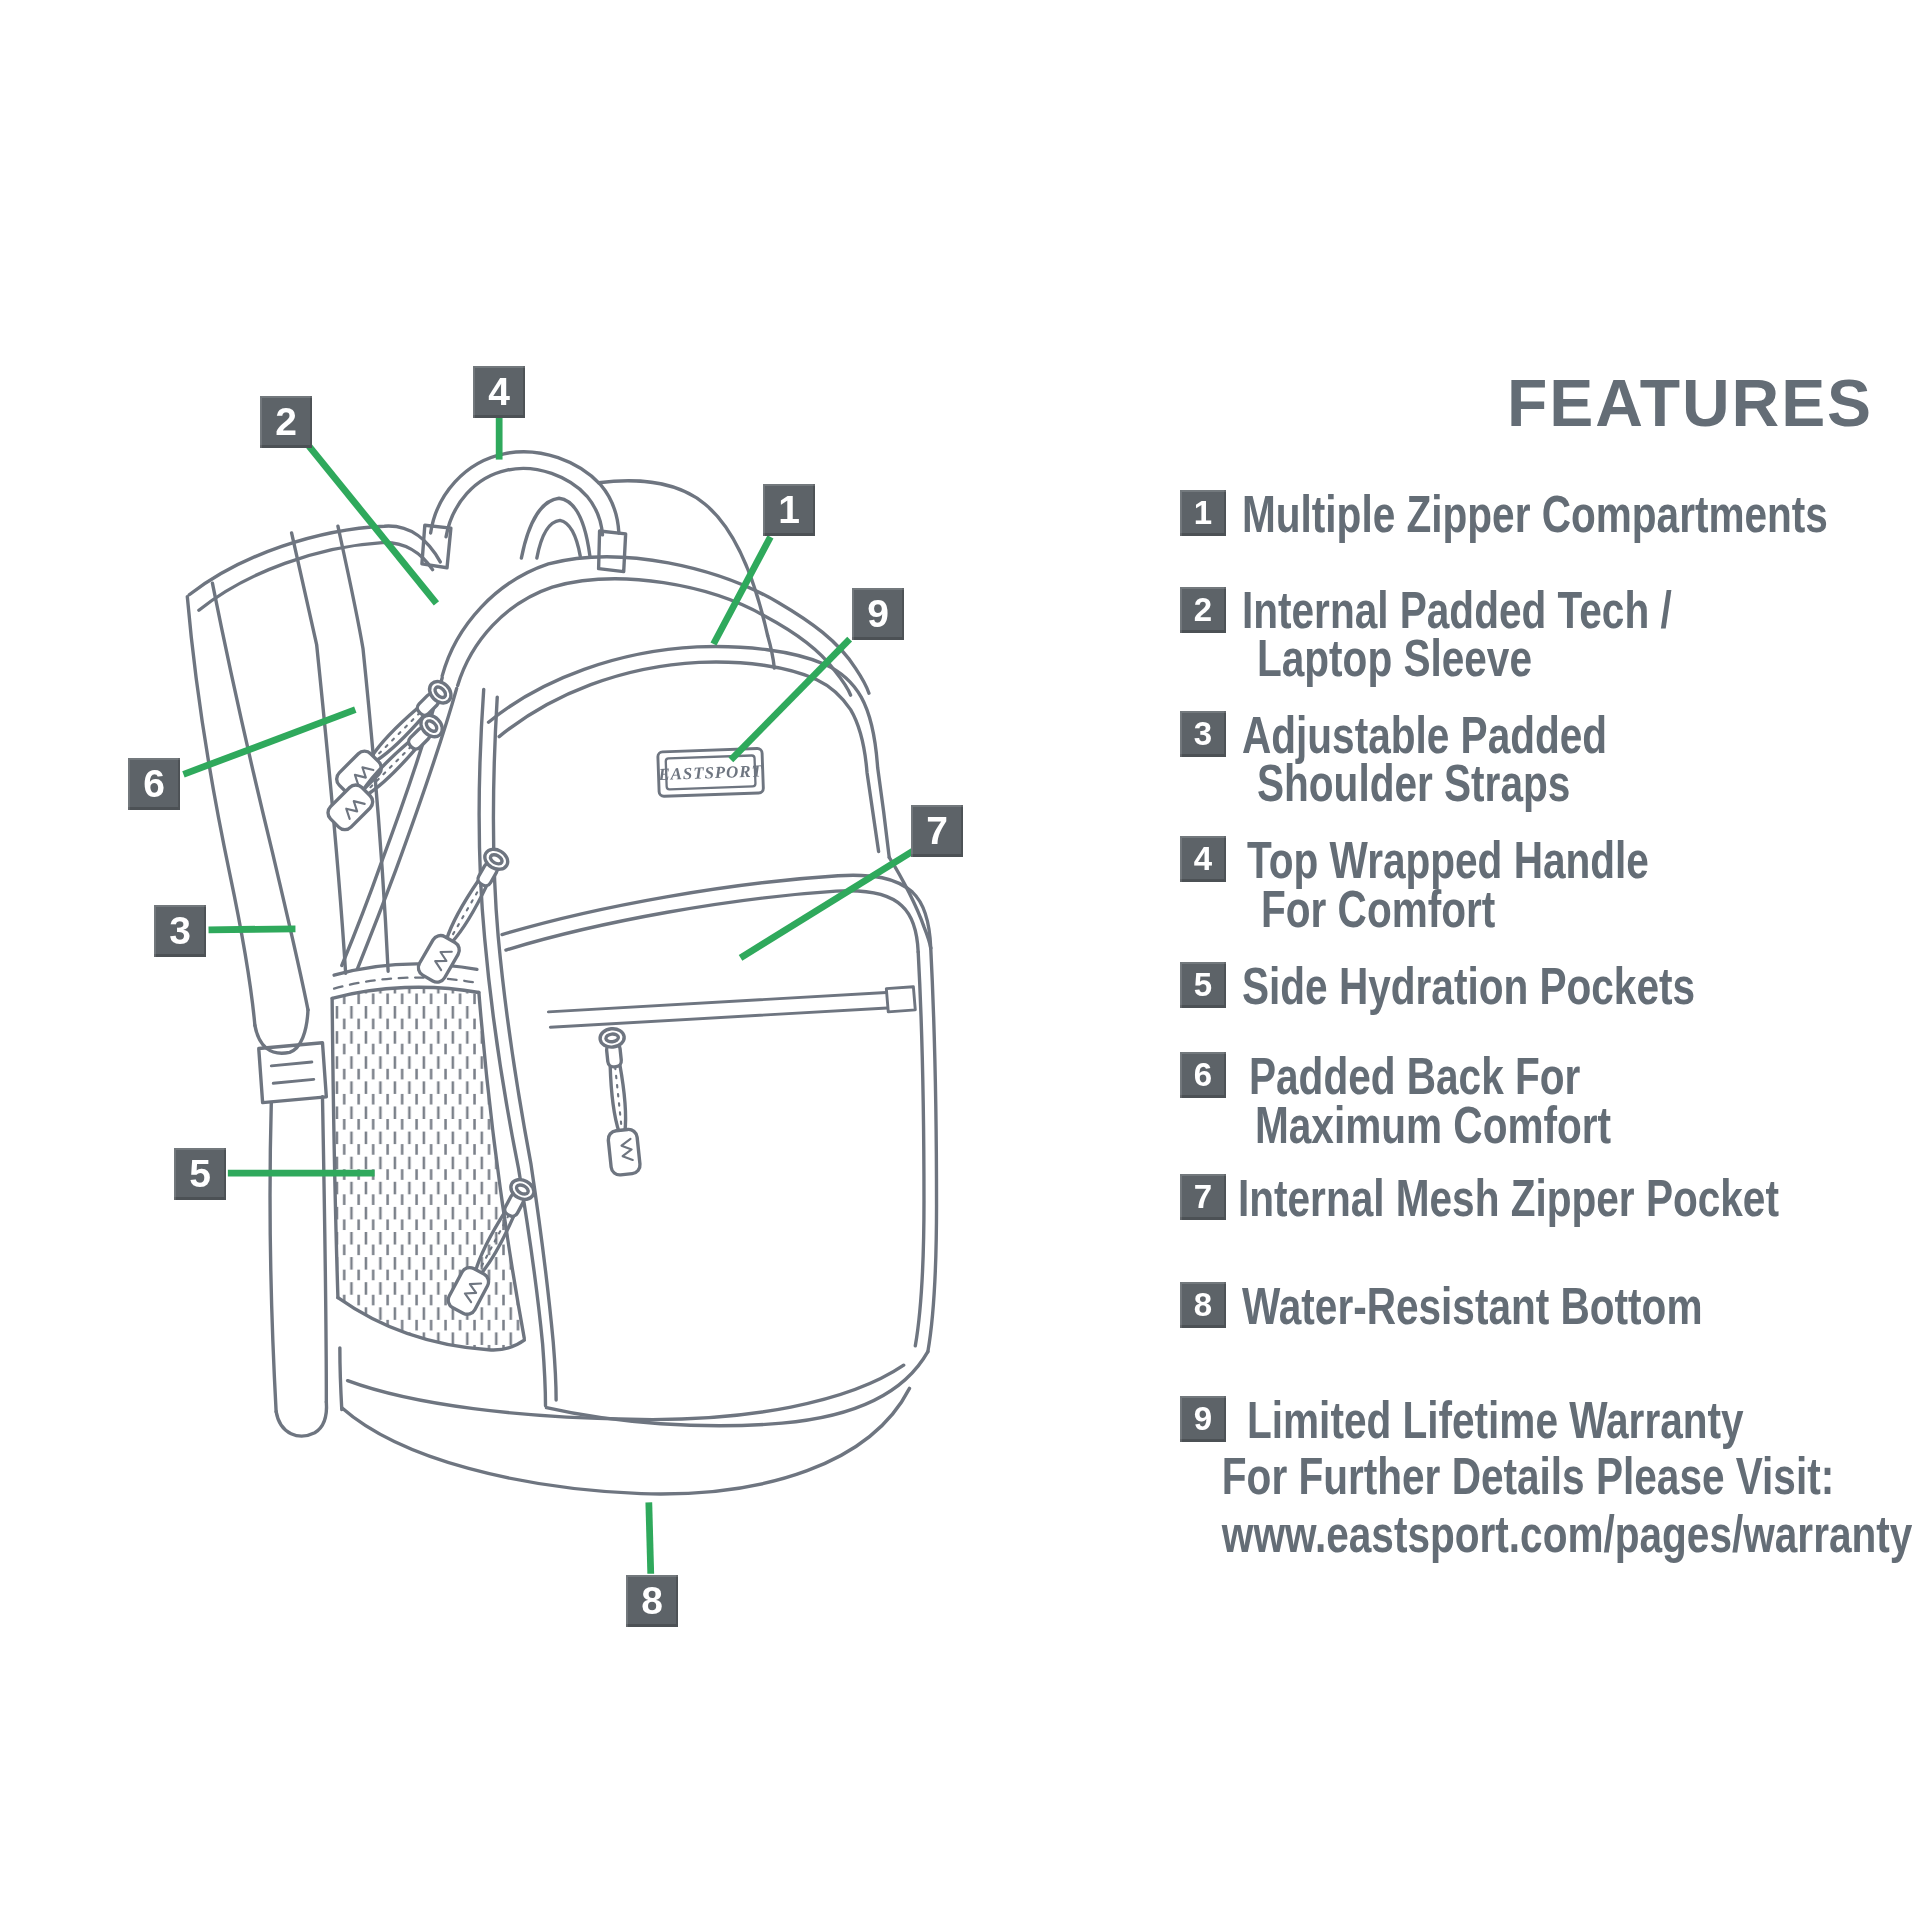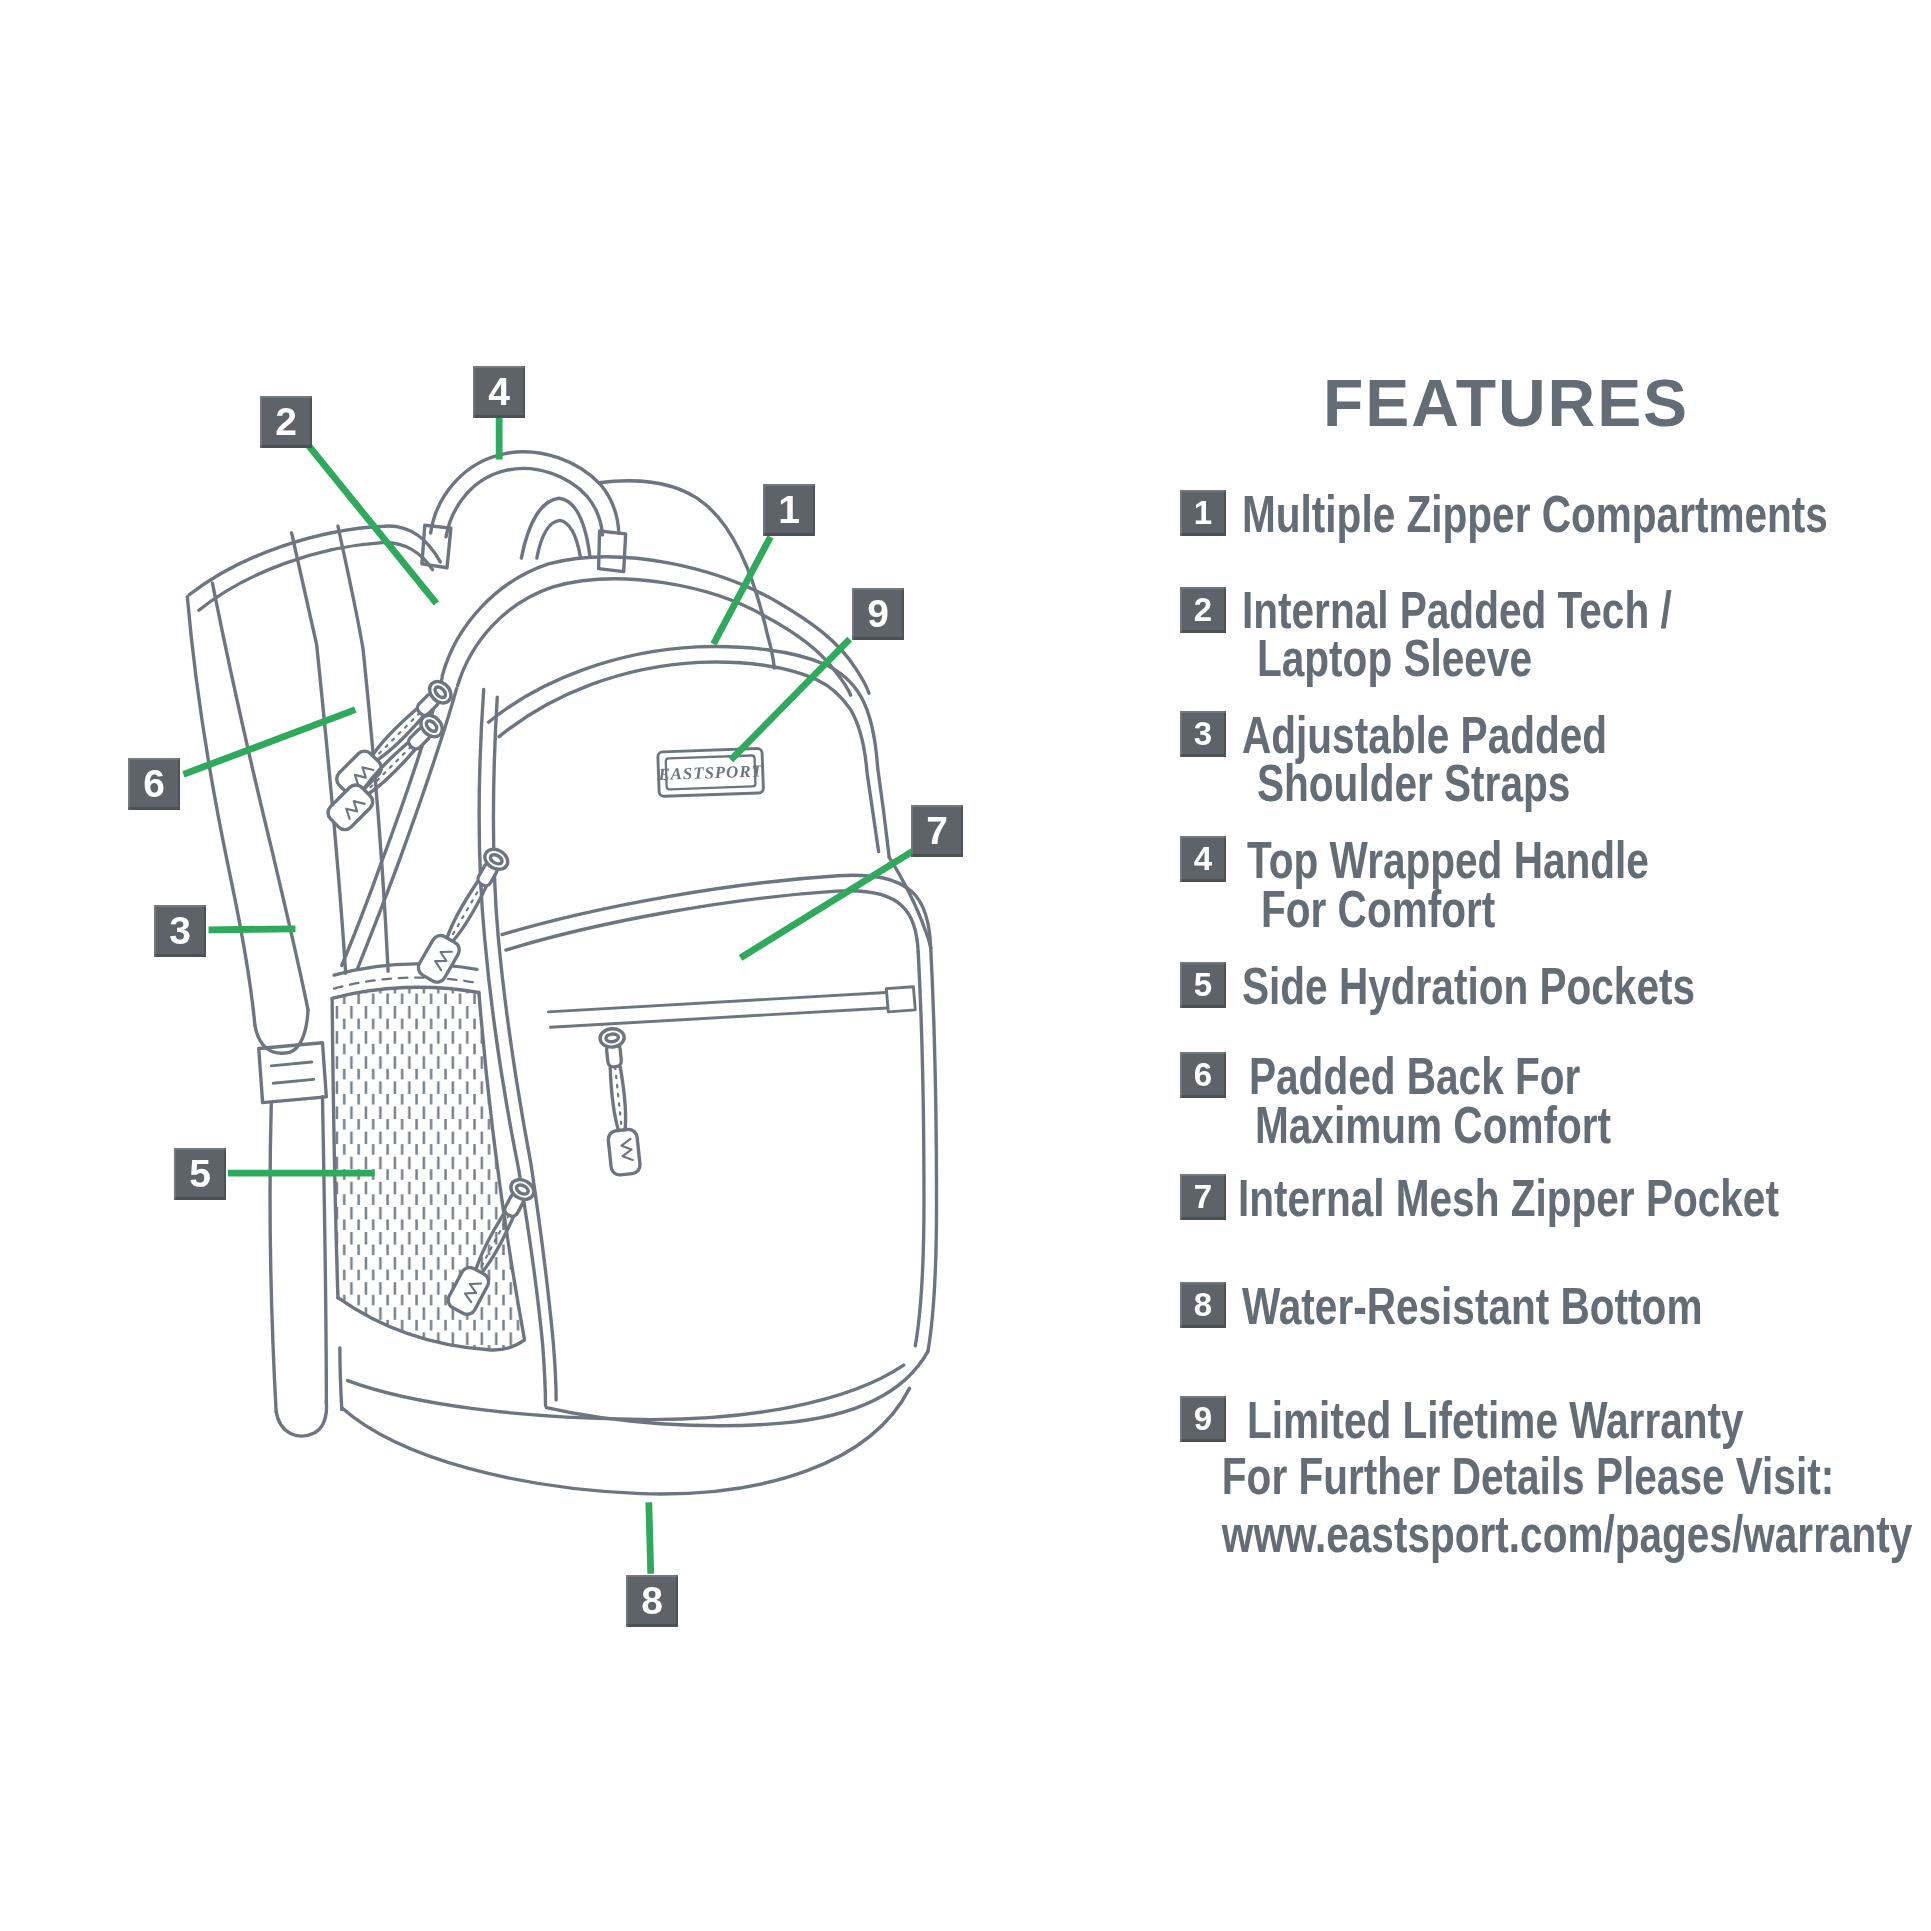--- a/index.html
+++ b/index.html
@@ -7,21 +7,21 @@
           font-family:"Liberation Sans",sans-serif;}
   #art{position:absolute;left:0;top:0;width:1931px;height:1931px;}
 
   
   .marker{position:absolute;width:52px;height:52px;background:#5d6368;color:#ffffff;
           display:flex;align-items:center;justify-content:center;
           font-size:39px;font-weight:bold;
           box-shadow:inset 1.9px 1.9px 0 rgba(255,255,255,.14), inset -1.9px -2.9px 0 rgba(0,0,0,.18);}
 
   
-  .panel-title{position:absolute;left:1139px;top:365px;width:734px;text-align:center;
+  .panel-title{position:absolute;left:1139px;top:365px;width:734px;text-align:right;
                font-size:66px;font-weight:bold;letter-spacing:1.9px;color:#646d76;}
   .fbox{position:absolute;width:46px;height:46px;background:#5d6368;color:#ffffff;
         display:flex;align-items:center;justify-content:center;
         font-size:33px;font-weight:bold;
         box-shadow:inset 1.9px 1.9px 0 rgba(255,255,255,.14), inset -1.9px -2.9px 0 rgba(0,0,0,.18);}
   .ftext{position:absolute;font-size:52px;font-weight:bold;color:#646d76;line-height:48px;
          white-space:nowrap;transform:scaleX(0.78);transform-origin:0 50%;}
   .ftext-center{position:absolute;left:1139px;width:753px;text-align:center;
                 font-size:52px;font-weight:bold;color:#646d76;line-height:48px;
                 white-space:nowrap;transform:scaleX(0.78);transform-origin:50% 50%;}

